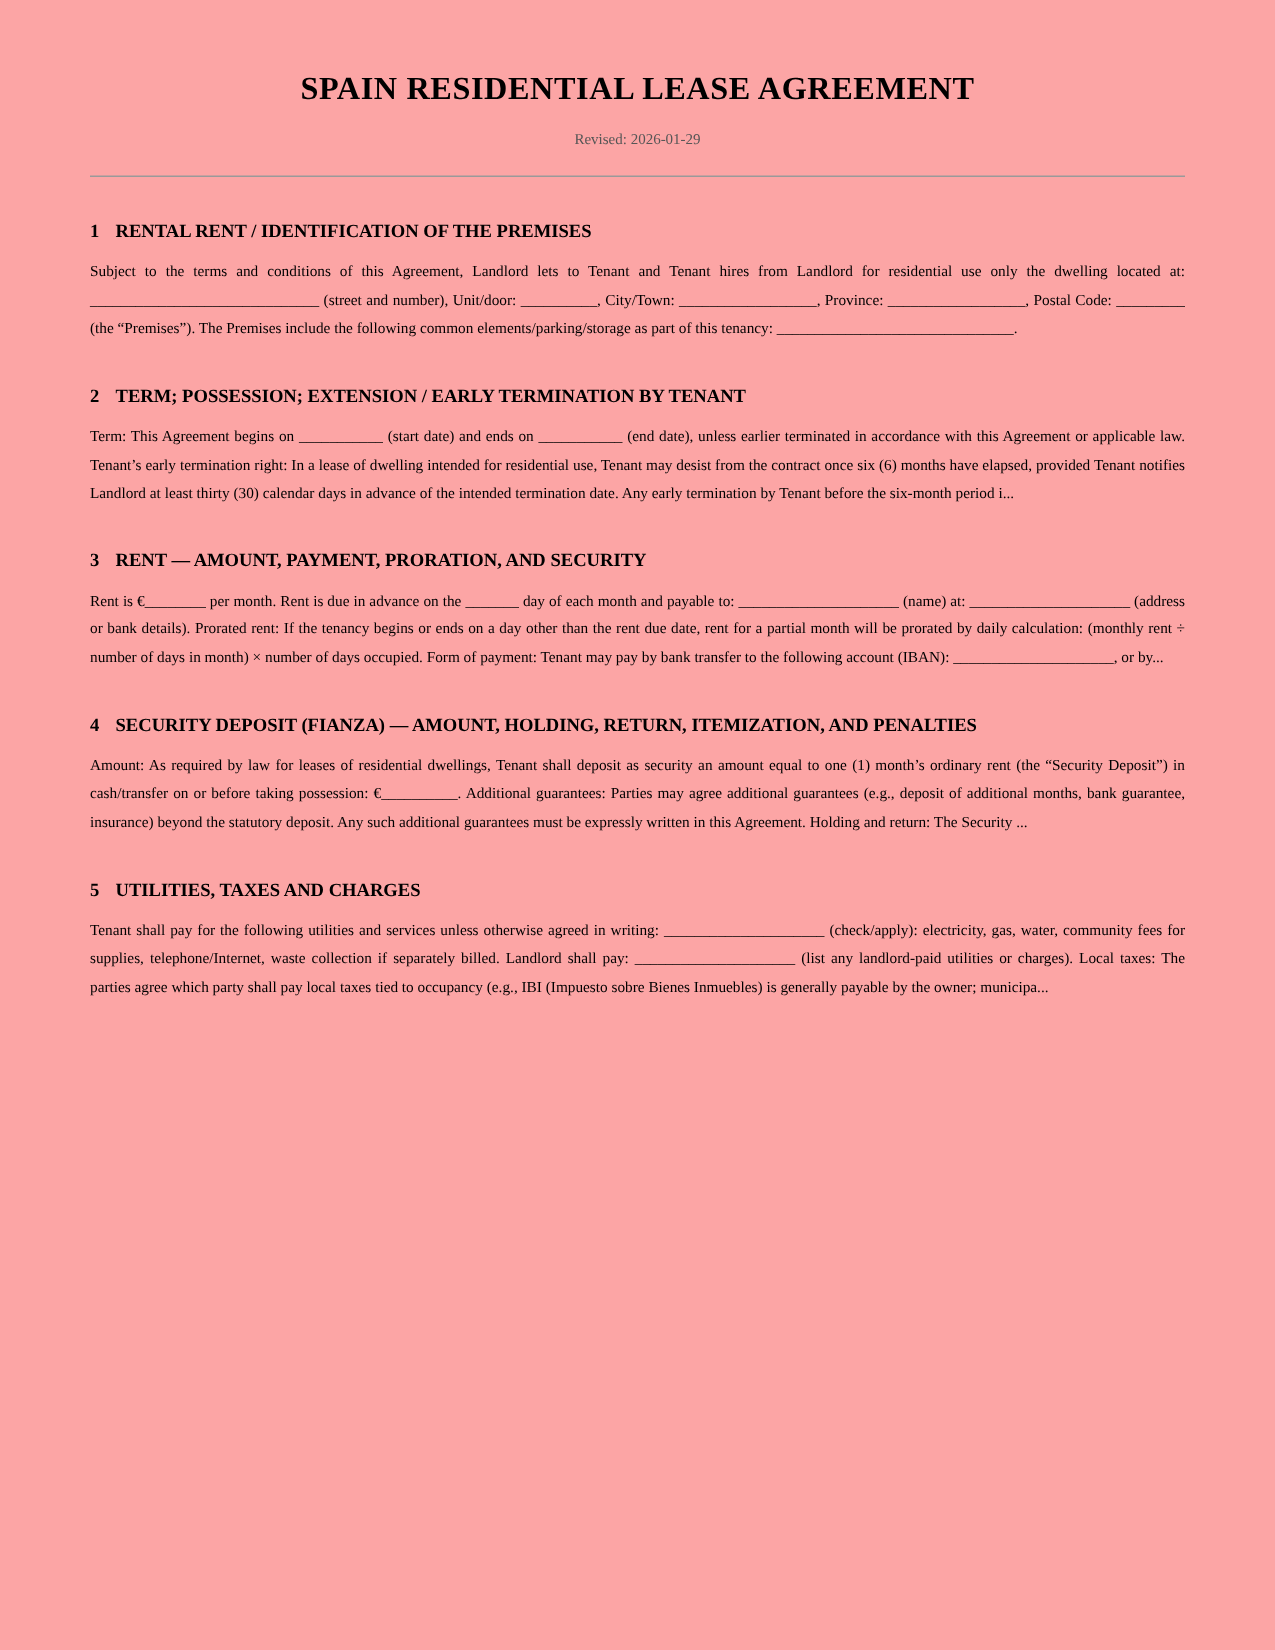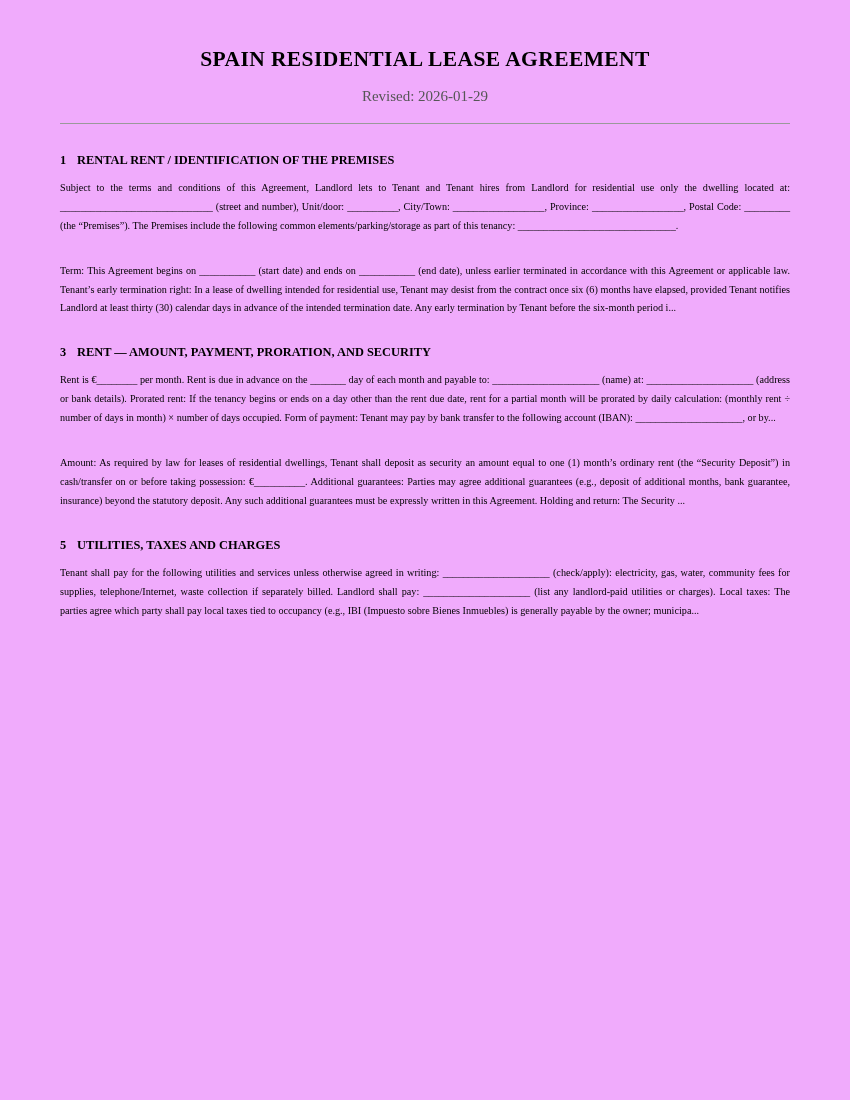--- a/index.html
+++ b/index.html
@@ -14,21 +14,21 @@
     font-family: "Liberation Serif", "DejaVu Serif", serif;
     color: #000000;
     -webkit-font-smoothing: antialiased;
   }
   .page {
     width: 850px;
     height: 1100px;
     box-sizing: border-box;
     padding: 0;
     position: relative;
-    background: #f0abfc;
+    background: #fca5a5;
     overflow: hidden;
   }
   .content {
     position: absolute;
     left: 60px;
     top: 0;
     width: 730px;
   }
 
   
@@ -45,21 +45,21 @@
     margin: 0;
     color: #000;
   }
   .doc-subtitle {
     font-style: italic;
     font-size: 11px;
     margin: 16px 0 0 0;
     color: #1a1a1a;
   }
   .doc-revised {
-    font-size: 15px;
+    font-size: 10px;
     margin: 15px 0 0 0;
     color: #565656;
   }
   .header-rule {
     border: 0;
     border-top: 1px solid #9a9a9a;
     margin: 18px 0 0 0;
     width: 730px;
     height: 0;
   }
@@ -112,31 +112,37 @@
     <div class="sections">
 
       <div class="section">
         <div class="section-heading">
           <span class="section-num">1</span><span>RENTAL RENT / IDENTIFICATION OF THE PREMISES</span>
         </div>
         <p class="section-body">Subject to the terms and conditions of this Agreement, Landlord lets to Tenant and Tenant hires from Landlord for residential use only the dwelling located at: ______________________________ (street and number), Unit/door: __________, City/Town: __________________, Province: __________________, Postal Code: _________ (the “Premises”). The Premises include the following common elements/parking/storage as part of this tenancy: _______________________________.</p>
       </div>
 
       <div class="section">
+        <div class="section-heading">
+          <span class="section-num">2</span><span>TERM; POSSESSION; EXTENSION / EARLY TERMINATION BY TENANT</span>
+        </div>
         <p class="section-body">Term: This Agreement begins on ___________ (start date) and ends on ___________ (end date), unless earlier terminated in accordance with this Agreement or applicable law. Tenant’s early termination right: In a lease of dwelling intended for residential use, Tenant may desist from the contract once six (6) months have elapsed, provided Tenant notifies Landlord at least thirty (30) calendar days in advance of the intended termination date. Any early termination by Tenant before the six-month period i...</p>
       </div>
 
       <div class="section">
         <div class="section-heading">
           <span class="section-num">3</span><span>RENT — AMOUNT, PAYMENT, PRORATION, AND SECURITY</span>
         </div>
         <p class="section-body">Rent is €________ per month. Rent is due in advance on the _______ day of each month and payable to: _____________________ (name) at: _____________________ (address or bank details). Prorated rent: If the tenancy begins or ends on a day other than the rent due date, rent for a partial month will be prorated by daily calculation: (monthly rent ÷ number of days in month) × number of days occupied. Form of payment: Tenant may pay by bank transfer to the following account (IBAN): _____________________, or by...</p>
       </div>
 
       <div class="section">
+        <div class="section-heading">
+          <span class="section-num">4</span><span>SECURITY DEPOSIT (FIANZA) — AMOUNT, HOLDING, RETURN, ITEMIZATION, AND PENALTIES</span>
+        </div>
         <p class="section-body">Amount: As required by law for leases of residential dwellings, Tenant shall deposit as security an amount equal to one (1) month’s ordinary rent (the “Security Deposit”) in cash/transfer on or before taking possession: €__________. Additional guarantees: Parties may agree additional guarantees (e.g., deposit of additional months, bank guarantee, insurance) beyond the statutory deposit. Any such additional guarantees must be expressly written in this Agreement. Holding and return: The Security ...</p>
       </div>
 
       <div class="section">
         <div class="section-heading">
           <span class="section-num">5</span><span>UTILITIES, TAXES AND CHARGES</span>
         </div>
         <p class="section-body">Tenant shall pay for the following utilities and services unless otherwise agreed in writing: _____________________ (check/apply): electricity, gas, water, community fees for supplies, telephone/Internet, waste collection if separately billed. Landlord shall pay: _____________________ (list any landlord-paid utilities or charges). Local taxes: The parties agree which party shall pay local taxes tied to occupancy (e.g., IBI (Impuesto sobre Bienes Inmuebles) is generally payable by the owner; municipa...</p>
       </div>
 

